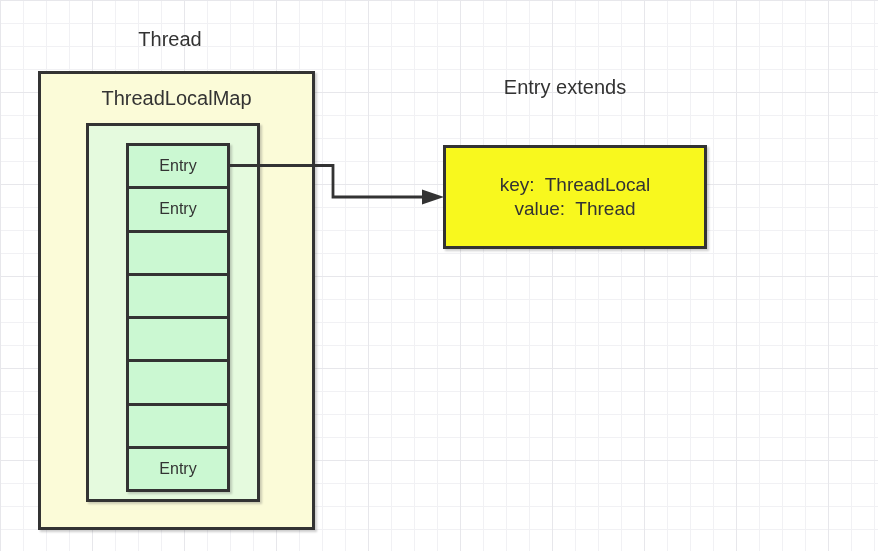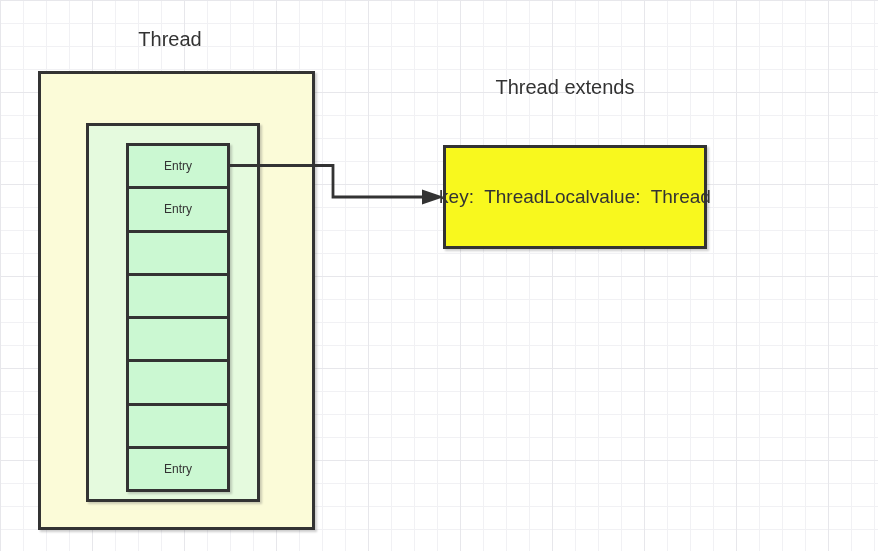--- a/index.html
+++ b/index.html
@@ -81,21 +81,21 @@
     display: flex;
     flex-direction: column;
   }
   .entry-cell {
     flex: 1 1 0;
     background: #cbf8d2;
     border-top: 3px solid #333333;
     display: flex;
     align-items: center;
     justify-content: center;
-    font-size: 12px;
+    font-size: 16px;
     color: #333333;
   }
   .entry-cell:first-child { border-top: none; }
 
   
   .caption {
     position: absolute;
     left: 365px;
     top: 75px;
     width: 400px;
@@ -106,21 +106,21 @@
   }
 
   
   .detail-box {
     left: 443px;
     top: 145px;
     width: 264px;
     height: 104px;
     background: #f8f81e;
     display: flex;
-    flex-direction: row;
+    flex-direction: column;
     align-items: center;
     justify-content: center;
     font-size: 19px;
     line-height: 24px;
   }
   .detail-box div { white-space: pre; }
 
   .arrow-layer {
     position: absolute;
     left: 0;
@@ -132,20 +132,21 @@
 </style>
 </head>
 <body>
 
 <div class="canvas">
 
   <div class="label thread-label">Thread</div>
 
   <div class="shape thread-box"></div>
 
+  <div class="label map-label">ThreadLocalMap</div>
 
   <div class="shape map-box"></div>
 
   <div class="shape entry-stack">
     <div class="entry-cell">
         <span>Entry</span>
       </div>
     <div class="entry-cell">
         <span>Entry</span>
       </div>
@@ -163,21 +164,21 @@
       </div>
     <div class="entry-cell">
         <span></span>
       </div>
     <div class="entry-cell">
         <span>Entry</span>
       </div>
   </div>
 
   <div class="caption">
-    <div>Thread extends</div>
+    <div>Entry extends</div>
   </div>
 
   <div class="shape detail-box">
     <div>key:  ThreadLocal</div>
     <div>value:  Thread</div>
   </div>
 
   <svg class="arrow-layer" viewBox="0 0 878 551" xmlns="http://www.w3.org/2000/svg">
     <polyline points="229,165.5 333,165.5 333,197 424,197" fill="none" stroke="#333333" stroke-width="2.8"></polyline>
     <polygon points="422,189.5 444,197 422,204.5" fill="#333333" stroke="none"></polygon>

